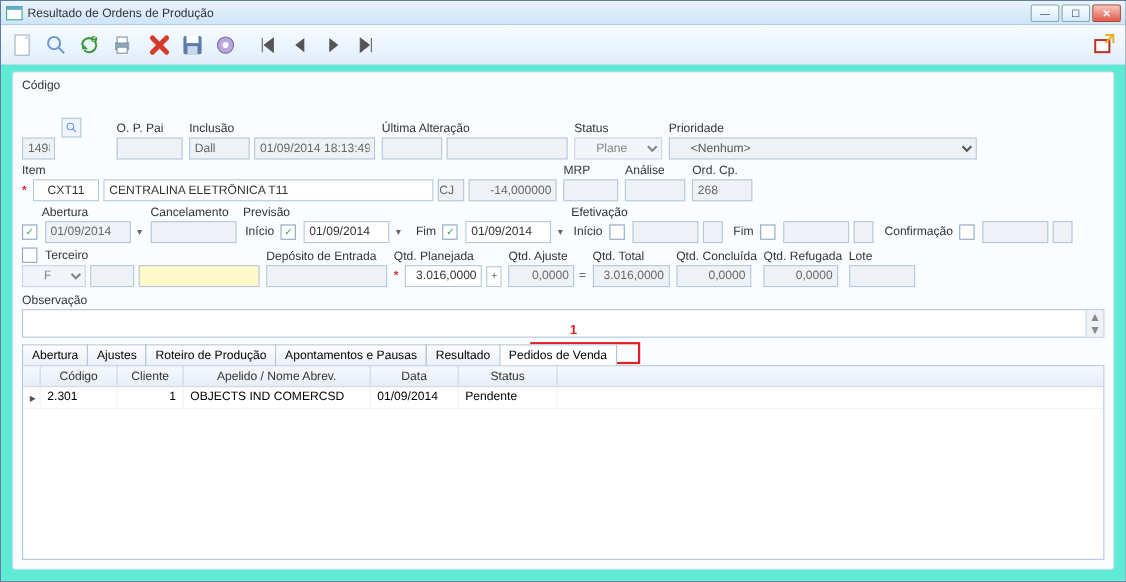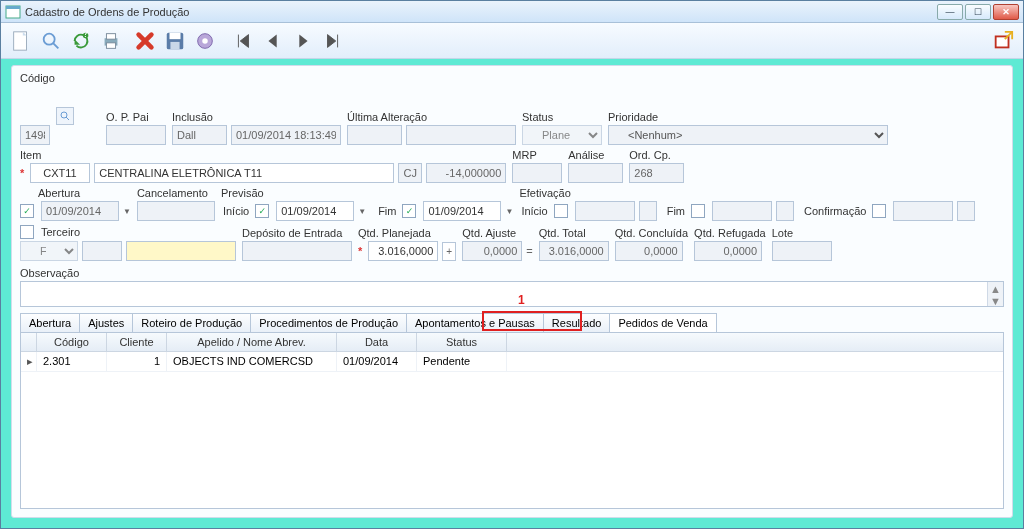--- a/index.html
+++ b/index.html
@@ -49,21 +49,21 @@
 
 <div class="window">
 
   <div class="titlebar">
     <span class="icon">
       <svg viewBox="0 0 16 16">
           <rect x="1" y="2" width="14" height="12" fill="#fff" stroke="#4a8"></rect>
           <rect x="1" y="2" width="14" height="3" fill="#6ac"></rect>
         </svg>
     </span>
-    <span class="title">Cadastro de Ordens de Produção</span>
+    <span class="title">Resultado de Ordens de Produção</span>
     <div class="winbtns">
       <div class="winbtn">—</div>
       <div class="winbtn">☐</div>
       <div class="winbtn close">✕</div>
     </div>
   </div>
 
   <div class="toolbar">
     <div class="tbtn">
         <svg viewBox="0 0 24 24">
@@ -189,21 +189,21 @@
         </div>
       </div>
 
       <div class="row">
         <div class="field" style="flex:0 0 auto">
           <span class="lbl">Item</span>
           <div class="hline">
             <span class="req">*</span>
             <input class="inp" style="width: 60px; padding-left: 12px;" value="CXT11">
             <input class="inp" style="width: 300px;" value="CENTRALINA ELETRÔNICA T11">
-            <button class="inp ro" style="width:24px;text-align:center;padding:0;cursor:pointer">CJ</button>
+            <button class="inp ro" style="width:24px;text-align:left;padding:0;cursor:pointer">CJ</button>
             <input class="inp ro" style="width: 80px; text-align: right;" readonly="" value="-14,000000">
           </div>
         </div>
         <div class="field" style="width:50px">
           <span class="lbl">MRP</span>
           <input class="inp ro" readonly="" value="" style="">
         </div>
         <div class="field" style="width:55px">
           <span class="lbl">Análise</span>
           <input class="inp ro" readonly="" value="" style="">
@@ -319,21 +319,20 @@
             <span>▼</span>
           </div>
       </div>
 
       <div style="position:relative">
         <span class="callout-num" style="left:498px;top:-14px">1</span>
         <div class="tabs">
           <div class="tab">Abertura</div>
           <div class="tab">Ajustes</div>
           <div class="tab">Roteiro de Produção</div>
-          <div class="tab">Procedimentos de Produção</div>
           <div class="tab">Apontamentos e Pausas</div>
           <div class="tab">Resultado</div>
           <div class="tab active">Pedidos de Venda</div>
           <div class="callout" style="left:462px;top:-2px;width:100px;height:20px"></div>
         </div>
       </div>
 
       <div class="grid">
         <div class="grid-head">
           <div class="gh rowmark"></div>

